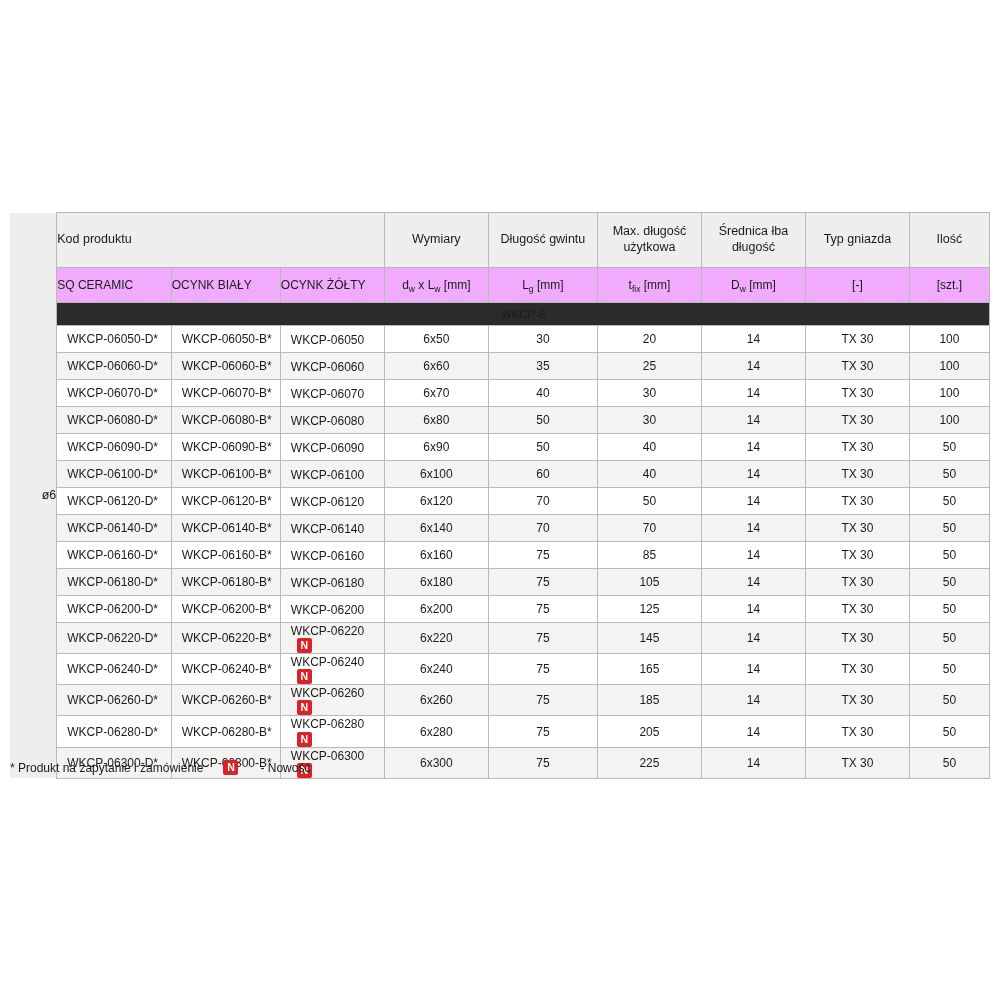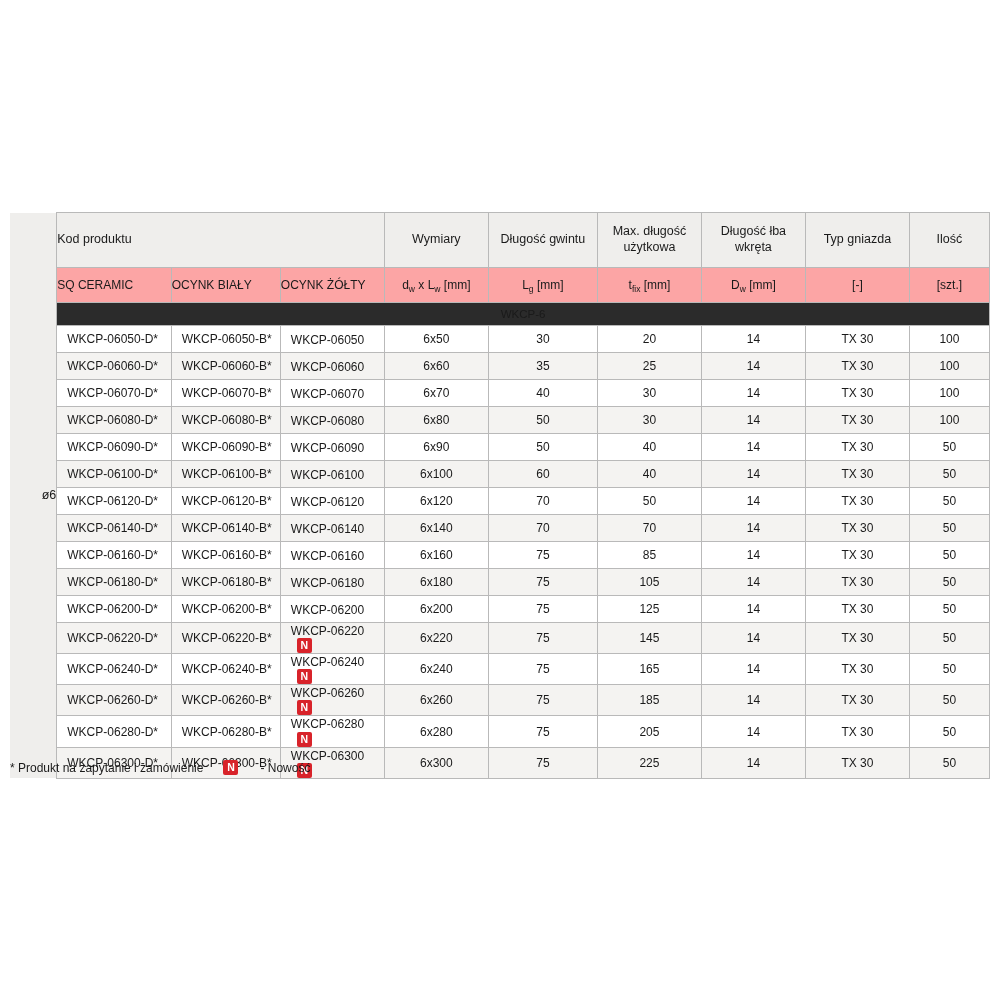--- a/index.html
+++ b/index.html
@@ -49,21 +49,21 @@
     height: 54px;
     font-size: 12.5px;
     padding: 4px 10px;
     vertical-align: middle;
     line-height: 1.25;
   }
   .hdr-top td.center {
     text-align: center;
   }
   .hdr-sub td {
-    background: #fca5a5;
+    background: #f0abfc;
     height: 34px;
     font-size: 12px;
     padding: 3px 10px;
     vertical-align: middle;
   }
   .hdr-sub td.center {
     text-align: center;
   }
   .groupbar td {
     background: #2b2b2b;
@@ -159,21 +159,21 @@
         <col style="width:77px">
       </colgroup>
       <tbody>
 
         <tr class="hdr-top">
           <td class="diacol" rowspan="19">ø6</td>
           <td colspan="3">Kod produktu</td>
           <td class="center">Wymiary</td>
           <td class="center">Długość gwintu</td>
           <td class="center">Max. długość użytkowa</td>
-          <td class="center">Długość łba wkręta</td>
+          <td class="center">Średnica łba długość</td>
           <td class="center">Typ gniazda</td>
           <td class="center">Ilość</td>
         </tr>
 
         <tr class="hdr-sub">
           <td>SQ CERAMIC</td>
           <td>OCYNK BIAŁY</td>
           <td>OCYNK ŻÓŁTY</td>
           <td class="center"><span>d</span><sub>w</sub><span> x L</span><sub>w</sub><span> [mm]</span></td>
           <td class="center"><span>L</span><sub>g</sub><span> [mm]</span></td>

